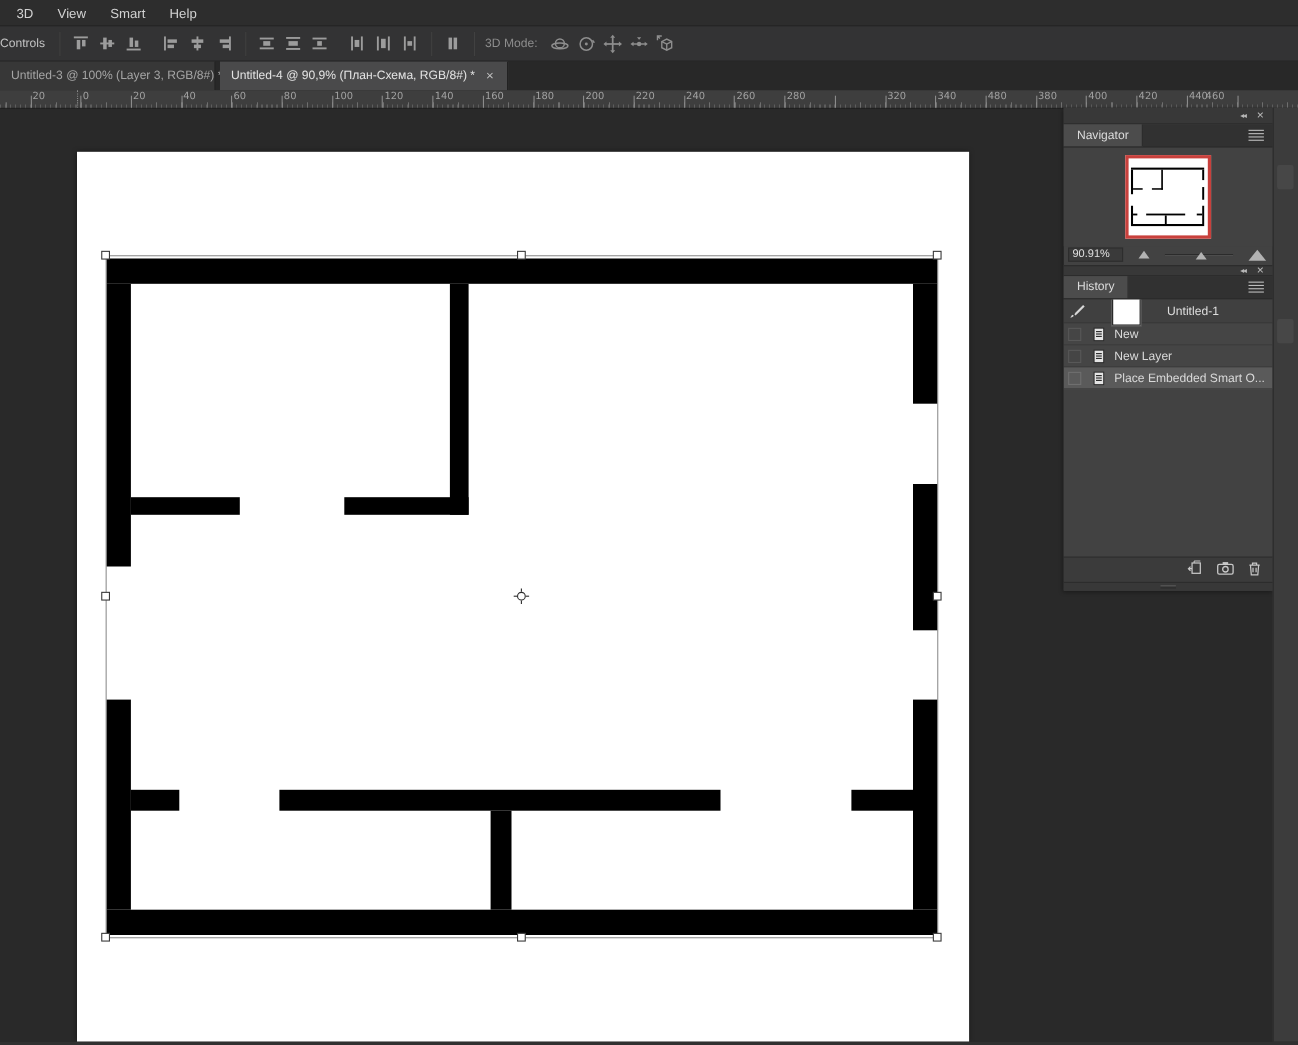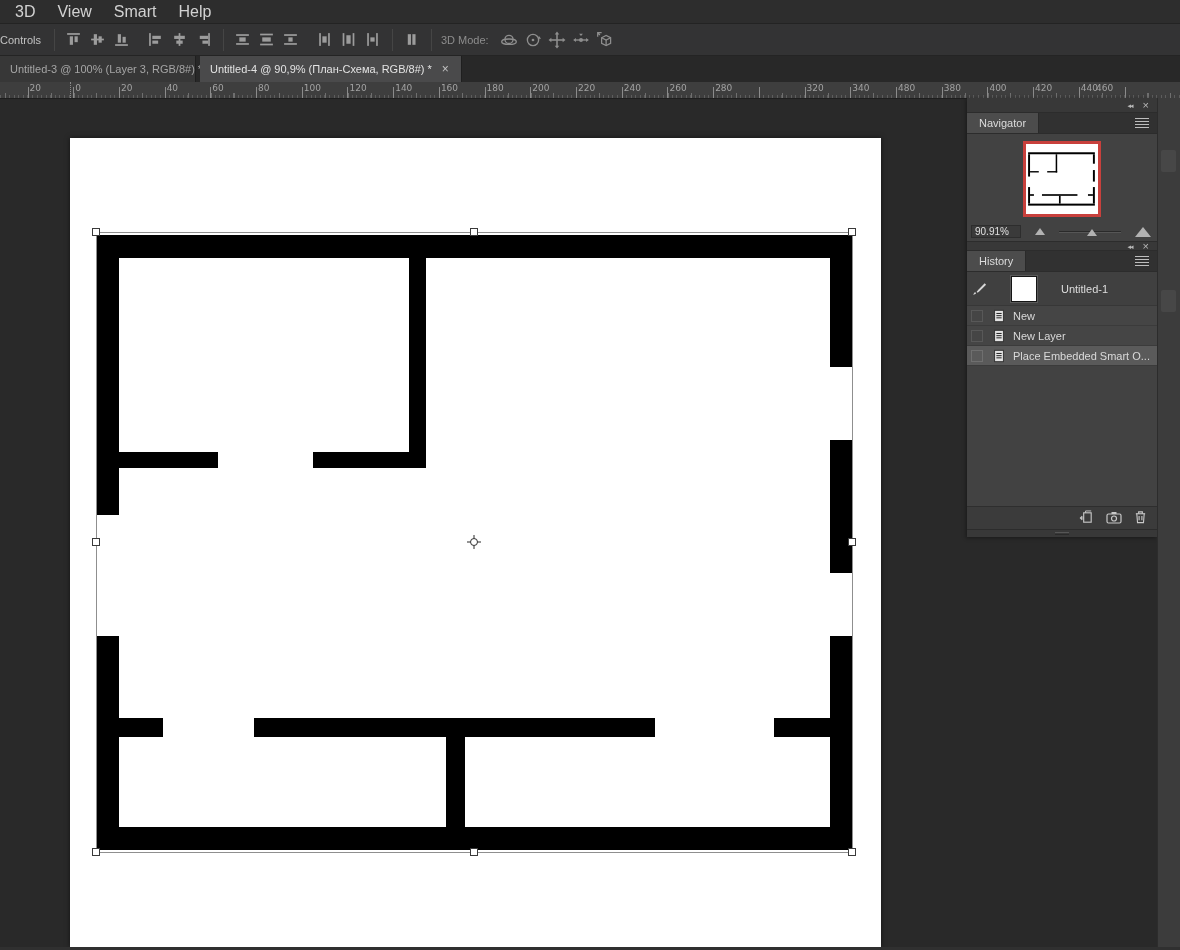--- a/index.html
+++ b/index.html
@@ -9,21 +9,21 @@
     position:relative; width:1180px; height:950px; overflow:hidden;
     background:#292929; color:#cfcfcf; font-size:11px;
   }
 
   
   .menubar {
     position:absolute; left:0; top:0; width:1180px; height:24px;
     background:#2d2d2d; border-bottom:1px solid #232323;
     display:flex; align-items:center; padding-left:4px;
   }
-  .menu-item { padding:0 11px; color:#d2d2d2; font-size:16px; line-height:24px; cursor:default; }
+  .menu-item { padding:0 11px; color:#d2d2d2; font-size:12px; line-height:24px; cursor:default; }
 
   
   .optionsbar {
     position:absolute; left:0; top:24px; width:1180px; height:32px;
     background:#333334; border-bottom:1px solid #242424;
     display:flex; align-items:center;
   }
   .opt-label { color:#c2c2c2; font-size:11px; padding:0 6px 0 0; }
   .opt-sep { width:1px; height:22px; background:#262626; border-right:1px solid #454545; margin:0 7px; }
   .opt-icon { width:24px; height:24px; display:flex; align-items:center; justify-content:center; border-radius:2px; }
@@ -111,21 +111,21 @@
   .slider .thumb {
     position:absolute; top:3px; left:45%; width:0; height:0;
     border-left:5px solid transparent; border-right:5px solid transparent; border-bottom:7px solid #b2b2b2;
   }
   .mountain-sm { width:0; height:0; border-left:5px solid transparent; border-right:5px solid transparent; border-bottom:7px solid #b2b2b2; }
   .mountain-lg { position:relative; width:0; height:0; border-left:8px solid transparent; border-right:8px solid transparent; border-bottom:10px solid #b2b2b2; }
 
   
   .hist-content { height:234px; background:#424242; overflow:hidden; }
   .hist-snapshot {
-    height:34px; display:flex; align-items:center; gap:24px; padding:0 4px;
+    height:22px; display:flex; align-items:center; gap:24px; padding:0 4px;
     background:#404040; border-bottom:1px solid #373737;text-align:right;
   }
   .hb-icon { width:16px; display:flex; justify-content:center; }
   .snap-thumb { width:26px; height:26px; background:#ffffff; border:1px solid #151515; box-shadow:0 0 0 1px #5a5a5a; }
   .snap-label { color:#dedede; }
   .hist-row {
     height:20px; display:flex; align-items:center; gap:6px; padding:0 4px;
     background:#454545; border-bottom:1px solid #3b3b3b;
   }
   .hist-row.selected { background:#5a5a5a; }

